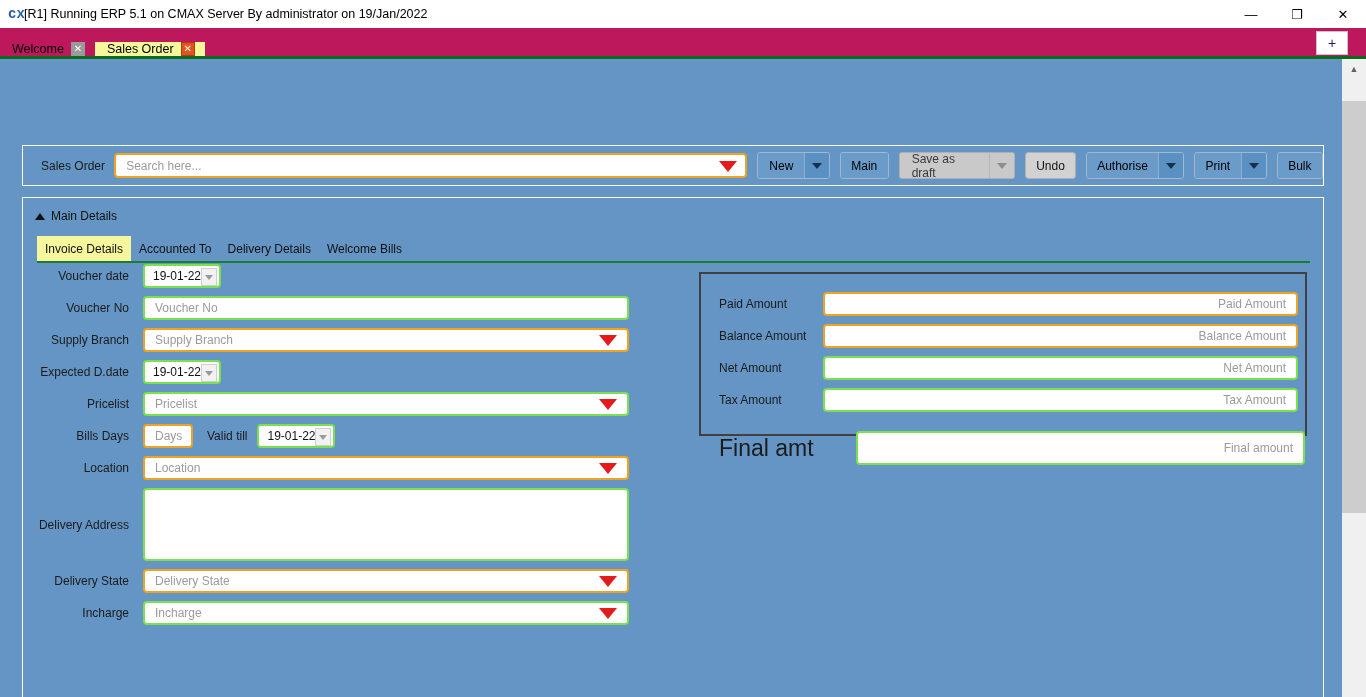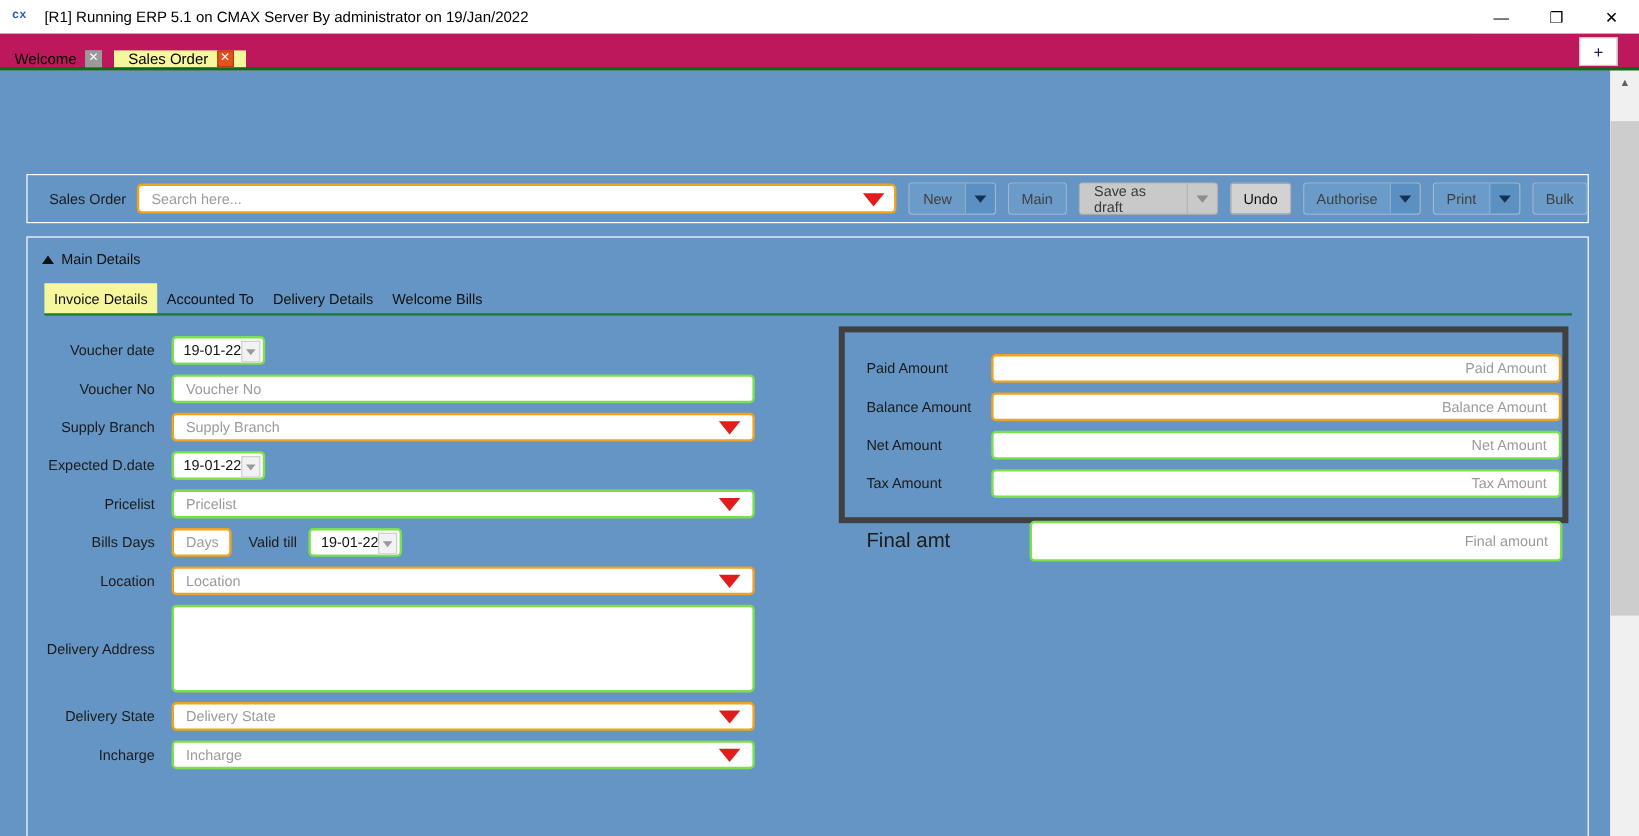--- a/index.html
+++ b/index.html
@@ -13,26 +13,26 @@
 
   
   #titlebar {
     height: 28px; width: 100%;
     background: #ffffff;
     display: flex; align-items: center;
     position: relative;
   }
   #app-icon {
     margin-left: 8px; width: 16px; height: 16px;
-    font-size: 10px; line-height: 16px; text-align: center;
+    font-size: 14px; line-height: 16px; 
     color: #2a5db0; font-weight: bold;
     font-family: "Liberation Mono", monospace;
   }
   #title-text {
-    margin-left: 13px;
+    margin-left: 0;
     font-size: 12.5px; color: #000;
     white-space: nowrap;
   }
   #win-controls {
     position: absolute; right: 0; top: 0;
     height: 28px; display: flex;
   }
   .win-btn {
     width: 46px; height: 28px;
     display: flex; align-items: center; justify-content: center;
@@ -168,21 +168,21 @@
     height: 27px;
     border: 1px solid #9fb8d0;
     border-radius: 3px;
     margin-left: 10px;
     overflow: hidden;
     background: #6b9bc8;
   }
   .tb-main {
     display: flex; align-items: center; justify-content: center;
     padding: 0 12px;
-    font-size: 12px; color: #404040;
+    font-size: 12px; color: #000000;
     background: #6b9bc8;
     cursor: default;
     min-width: 42px;
   }
   .tb-arrow {
     width: 27px;
     display: flex; align-items: center; justify-content: center;
     background: #5b90c2;
     border-left: 1px solid #8fb0cd;
     cursor: default;
@@ -221,21 +221,21 @@
   }
   .subtab {
     display: flex; align-items: center;
     padding: 0 8px;
     font-size: 12px; color: #111;
     cursor: default;
   }
   .subtab.active { background: #f6f69c; }
 
   
-  #form-left { position: absolute; left: 0; top: 78px; width: 680px; }
+  #form-left { position: absolute; left: 0; top: 62px; width: 680px; }
   .frow {
     display: flex; align-items: center;
     height: 32px;
     margin-bottom: 0px;
   }
   .flabel {
     width: 120px; text-align: right;
     padding-right: 14px;
     font-size: 12px; color: #1b1b1b;
   }
@@ -288,32 +288,32 @@
   }
   .fin.textarea textarea {
     resize: none; height: 66px; margin-top: 4px; width: 96%;
   }
 
   
   #amt-panel {
     position: absolute;
     left: 676px; top: 74px;
     width: 608px; height: 164px;
-    border: 5px solid #404040;
+    border: 2px solid #404040;
   }
   .arow {
     display: flex; align-items: center;
     height: 32px;
   }
   .alabel {
     width: 122px;
     padding-left: 18px;
     font-size: 12px; color: #1b1b1b;
   }
-  .alabel.big { font-size: 17px; }
+  .alabel.big { font-size: 23px; }
   .ain {
     height: 24px; width: 475px;
     background: #ffffff;
     border-radius: 4px;
     display: flex; align-items: center; justify-content: flex-end;
   }
   .ain.green  { border: 2px solid #7ce04d; }
   .ain.orange { border: 2px solid #f0a31e; }
   .ain input {
     border: 0; outline: 0; background: transparent;

